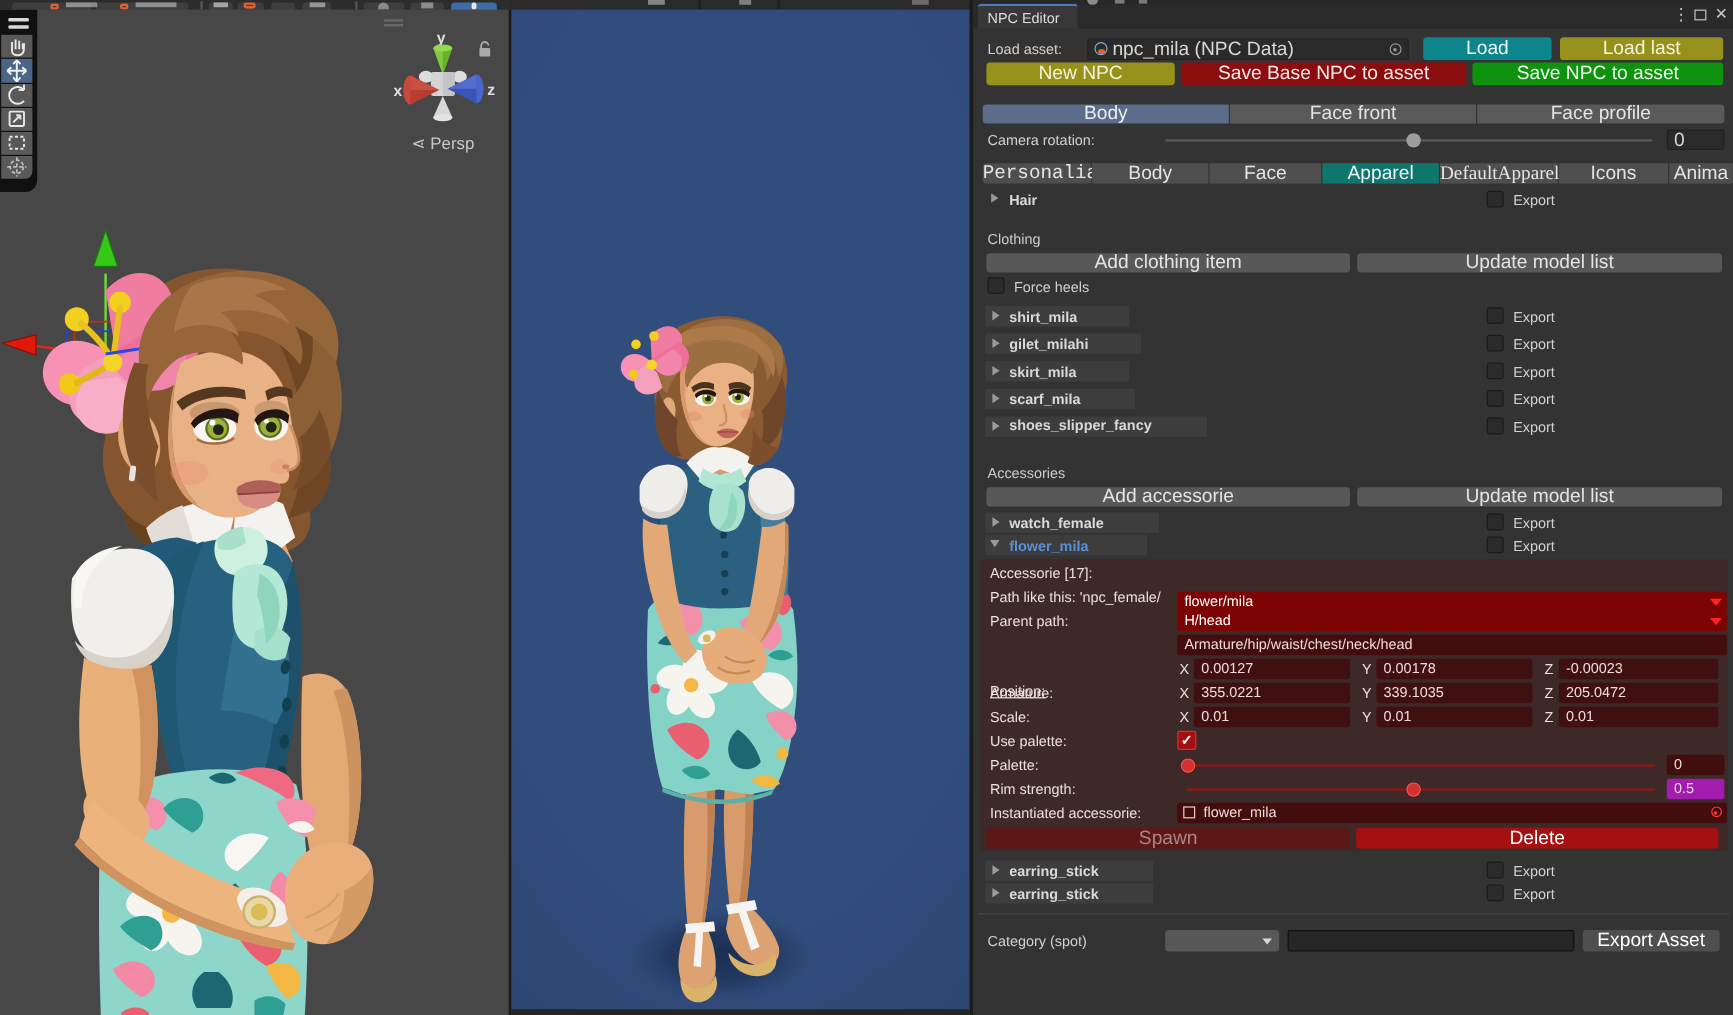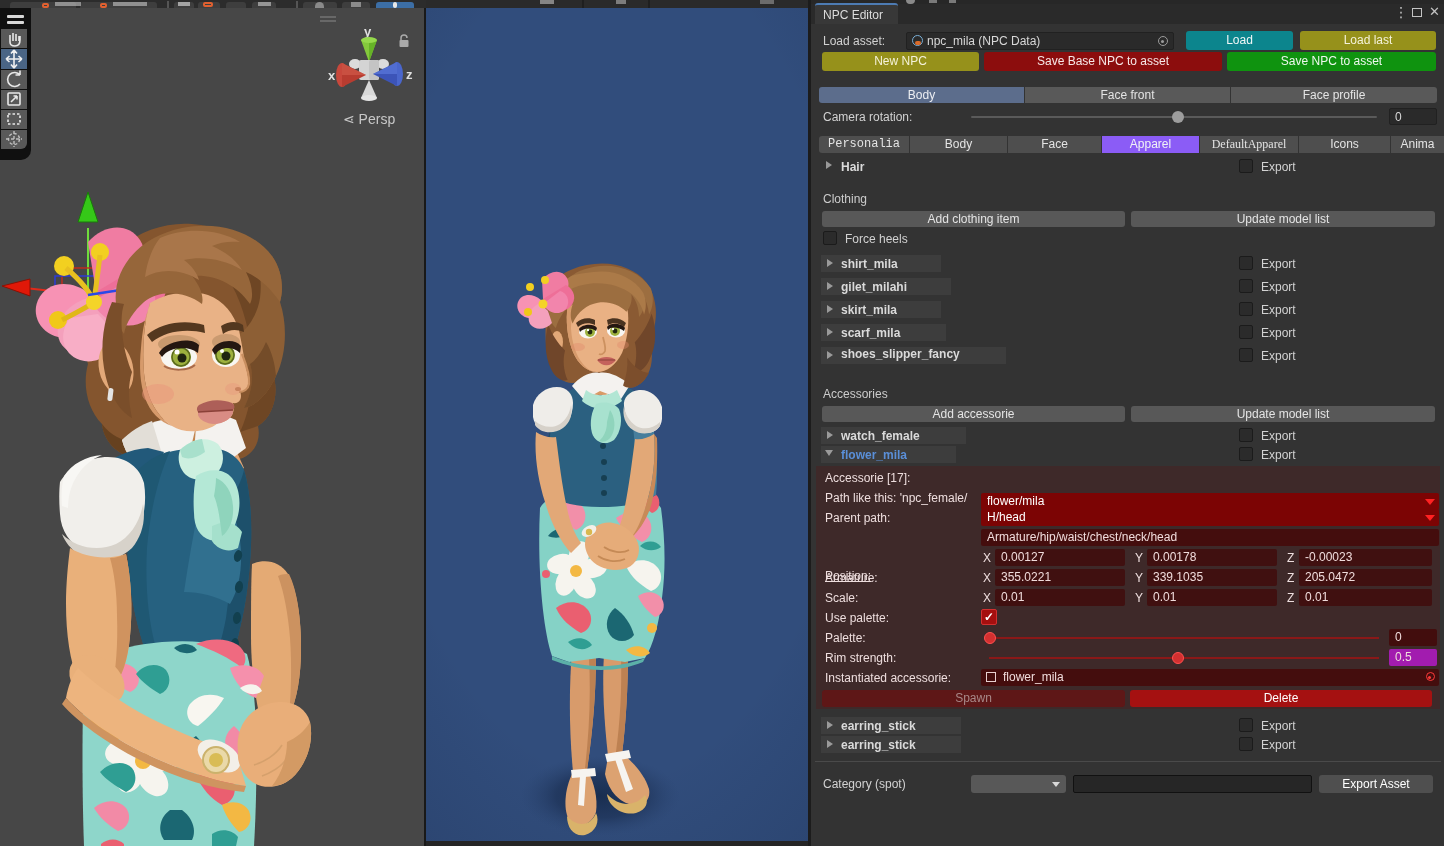--- a/index.html
+++ b/index.html
@@ -11,24 +11,24 @@
 .tbtn { position:absolute; top:2px; height:10px; background:#3e3e3e; border-radius:3px; }
 #scene { left:0; top:8px; width:424px; height:838px; background:#474747; overflow:hidden; }
 #game { left:426px; top:8px; width:382px; height:838px; background:#314d7c; overflow:hidden; }
 #vdiv1 { left:424px; top:8px; width:2px; height:838px; background:#191919; }
 #vdiv2 { left:808px; top:0; width:3px; height:846px; background:#1c1c1c; }
 #panel { left:811px; top:0; width:633px; height:846px; background:#333333; font-size:12px; color:#d2d2d2; }
 .lbl { position:absolute; color:#d2d2d2; font-size:12px; line-height:14px; white-space:nowrap; }
 .fold { position:absolute; color:#dadada; font-size:12px; font-weight:bold; white-space:nowrap; }
 .arrow { position:absolute; width:0; height:0; }
 .cb { position:absolute; width:14px; height:14px; background:#2b2b2b; border:1px solid #1b1b1b; border-radius:2px; }
-.btn { position:absolute; background:#585858; border-radius:3px; color:#e4e4e4; font-size:12px;
+.btn { position:absolute; background:#585858; border-radius:3px; color:#e4e4e4; font-size:16px;
   text-align:center; line-height:15px; }
 .field { position:absolute; background:#2a2a2a; border:1px solid #212121; border-radius:2px; color:#d8d8d8;
-  font-size:12px; line-height:15px; white-space:nowrap; overflow:hidden; }
+  font-size:16px; line-height:15px; white-space:nowrap; overflow:hidden; }
 .rfield { position:absolute; background:#420e0e; border-radius:2px; color:#f0dcdc; font-size:12px;
   line-height:17px; padding-left:6px; white-space:nowrap; overflow:hidden; }
 .rdrop { position:absolute; background:#7c0404; border-radius:2px; color:#ffffff; font-size:12px;
   line-height:17px; padding-left:6px; white-space:nowrap; overflow:hidden; }
 .rlbl { position:absolute; color:#eedede; font-size:12px; white-space:nowrap; }
 </style>
 </head>
 <body>
 <div id="root">
   <div id="topbar" class="abs">
@@ -453,21 +453,21 @@
     <div class="lbl" style="left:12px;top:110px;">Camera rotation:</div>
     <div class="abs" style="left:160px;top:116px;width:406px;height:2px;background:#5a5a5a;border-radius:1px;"></div>
     <div class="abs" style="left:361px;top:111px;width:12px;height:12px;background:#9d9d9d;border-radius:6px;"></div>
     <div class="field" style="left:578px;top:108px;width:48px;height:17px;">
         <span style="position:absolute;left:5px;top:1px;">0</span>
       </div>
 
     <div class="btn" style="left:8px;top:136px;width:90px;height:17px;background:#4e4e4e;border-radius:3px 0 0 3px;line-height:17px;font-family:Liberation Mono, monospace;">Personalia</div>
     <div class="btn" style="left:99px;top:136px;width:97px;height:17px;background:#4e4e4e;border-radius:0;line-height:17px;">Body</div>
     <div class="btn" style="left:197px;top:136px;width:93px;height:17px;background:#4e4e4e;border-radius:0;line-height:17px;">Face</div>
-    <div class="btn" style="left:291px;top:136px;width:97px;height:17px;background:#8b5cf6;border-radius:0;line-height:17px;color:#f0f2f6;">Apparel</div>
+    <div class="btn" style="left:291px;top:136px;width:97px;height:17px;background:#0f766e;border-radius:0;line-height:17px;color:#f0f2f6;">Apparel</div>
     <div class="btn" style="left:389px;top:136px;width:98px;height:17px;background:#4e4e4e;border-radius:0;line-height:17px;font-family:Liberation Serif, serif;">DefaultApparel</div>
     <div class="btn" style="left:488px;top:136px;width:91px;height:17px;background:#4e4e4e;border-radius:0;line-height:17px;">Icons</div>
     <div class="btn" style="left:580px;top:136px;width:53px;height:17px;background:#4e4e4e;border-radius:0;line-height:17px;overflow:hidden;">Anima</div>
 
     <div class="arrow" style="left:15px;top:161px;border-left:6px solid #999;border-top:4px solid transparent;border-bottom:4px solid transparent;"></div>
     <div class="fold" style="left:30px;top:160px;">Hair</div>
     <div class="cb" style="left:428px;top:159px;"></div>
     <div class="lbl" style="left:450px;top:160px;">Export</div>
 
     <div class="lbl" style="left:12px;top:192px;color:#cccccc;">Clothing</div>

